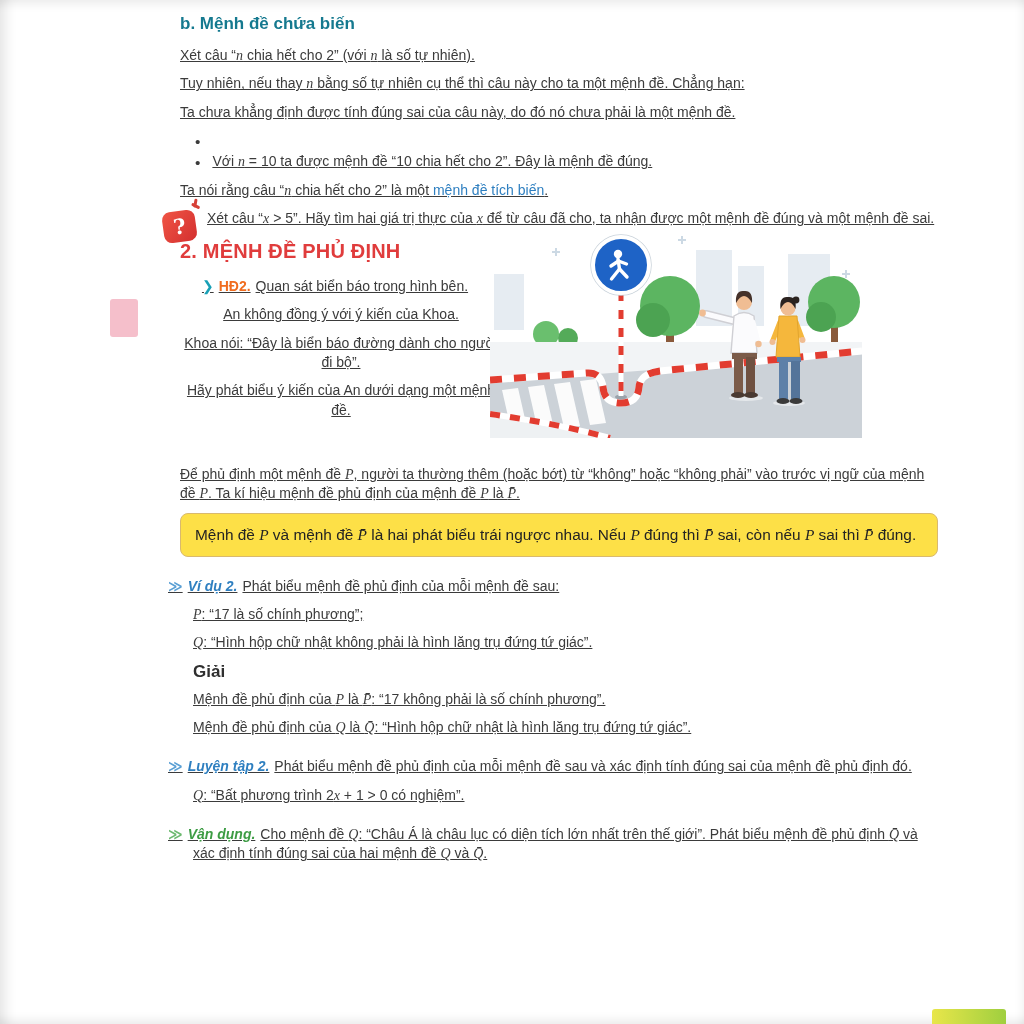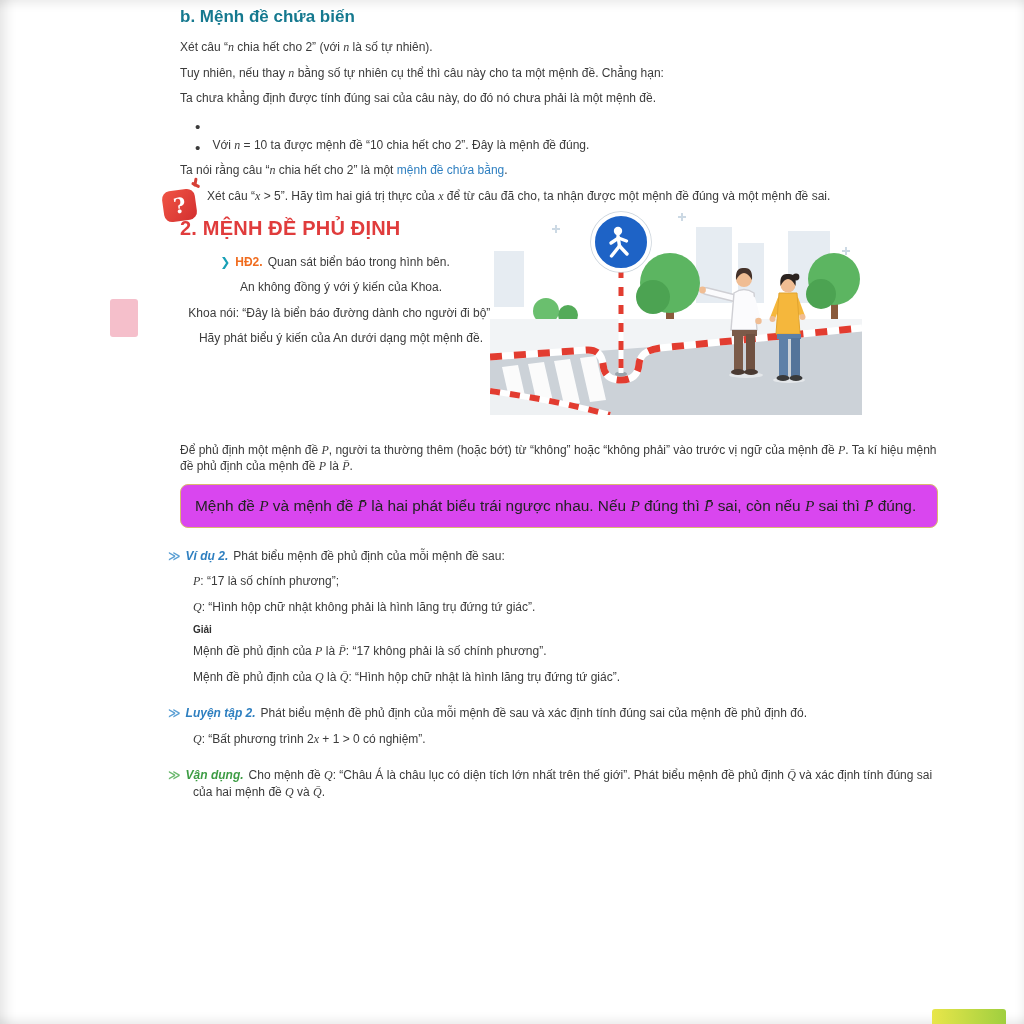--- a/index.html
+++ b/index.html
@@ -5,22 +5,22 @@
   * { margin:0; padding:0; box-sizing:border-box; }
   html,body { background:#e9e9e9; }
   .page {
     position:relative; width:1024px; height:1024px; background:#ffffff; overflow:hidden;
     font-family:"Liberation Sans","DejaVu Sans",sans-serif; color:#3b3b3b;
     box-shadow: inset 16px 0 14px -12px rgba(0,0,0,.12),
                 inset -10px 0 10px -8px rgba(0,0,0,.06),
                 inset 0 12px 10px -8px rgba(0,0,0,.08),
                 inset 0 -12px 10px -8px rgba(0,0,0,.08);
   }
-  .content { padding:5px 86px 0 180px; }
-  p.body { font-size:12px; line-height:1.38; margin-bottom:9px; color:#3b3b3b; }
+  .content { padding:12px 86px 0 180px; }
+  p.body { font-size:14px; line-height:1.38; margin-bottom:9px; color:#3b3b3b;text-decoration:underline; }
   .m { font-family:"Liberation Serif","DejaVu Serif",serif; font-style:italic; }
   h3.subhead { color:#15798f; font-size:17px; font-weight:bold; margin:2px 0 12px; }
   .link { color:#2e7fc0; }
   .bullet-row { display:flex; gap:12px; margin-left:15px; }
   .bullet-row .bullet { line-height:1.38; font-size:15.4px; }
 
   .q-row { position:relative; padding-left:27px; margin-top:3px; margin-bottom:12px; }
   .q-icon { position:absolute; left:-17px; top:2px; width:33px; height:31px;
     background:linear-gradient(135deg,#f05545,#d32f2f); border-radius:8px;
     transform:rotate(-8deg); display:flex; align-items:center; justify-content:center; }
@@ -38,23 +38,23 @@
   .marker.teal  { color:#18a0b6; }
   .marker.blue  { color:#5a9fd4; }
   .marker.green { color:#6cb96f; }
   .hd2-label { color:#f06c1e; font-weight:bold; margin-right:5px; }
   .act-label { font-weight:bold; font-style:italic; margin-right:5px; }
   .act-label.blue  { color:#2e7fc0; }
   .act-label.green { color:#3d9c44; }
   .hd2-first { text-indent:-12px; }
   .hang { margin-left:13px; text-indent:-25px;margin-top:20px; }
   .ind  { margin-left:13px; }
-  .solhead { font-weight:bold; color:#2f2f2f; font-size:10px; margin:2px 0 8px 13px; }
-
-  .note-box { background:#d946ef; border:1.5px solid #d9b96e; border-radius:8px;
+  .solhead { font-weight:bold; color:#2f2f2f; font-size:17px; margin:2px 0 8px 13px; }
+
+  .note-box { background:#fde047; border:1.5px solid #d9b96e; border-radius:8px;
     padding:9px 14px; margin:2px 0 14px; font-size:15.4px; line-height:1.55; color:#232323; }
 
   .pink-tab { position:absolute; left:110px; top:299px; width:28px; height:38px;
     background:#f5bfcb; border-radius:3px; }
   .corner-tab { position:absolute; right:18px; bottom:0; width:74px; height:15px;
     background:linear-gradient(90deg,#e8e64a,#9fcf3f); border-radius:3px 3px 0 0; }
 </style>
 </head>
 <body>
 
@@ -74,21 +74,21 @@
 
     <div class="bullet-row">
       <span class="bullet">•</span>
     </div>
 
     <div class="bullet-row">
       <span class="bullet">•</span>
       <p class="body"><span>Với </span><span class="m">n</span><span> = 10 ta được mệnh đề “10 chia hết cho 2”. Đây là mệnh đề đúng.</span></p>
     </div>
 
-    <p class="body"><span>Ta nói rằng câu “</span><span class="m">n</span><span> chia hết cho 2” là một </span><span class="link">mệnh đề chứa bằng</span><span>.</span></p>
+    <p class="body"><span>Ta nói rằng câu “</span><span class="m">n</span><span> chia hết cho 2” là một </span><span class="link">mệnh đề tích biến</span><span>.</span></p>
 
     <div class="q-row">
       <div class="q-icon">
           <span>?</span>
         </div>
       <p class="body"><span>Xét câu “</span><span class="m">x</span><span> &gt; 5”. Hãy tìm hai giá trị thực của </span><span class="m">x</span><span> để từ câu đã cho, ta nhận được một mệnh đề đúng và một mệnh đề sai.</span></p>
     </div>
 
     <div class="section2">
       <h2 class="sec-title">2. MỆNH ĐỀ PHỦ ĐỊNH</h2>

